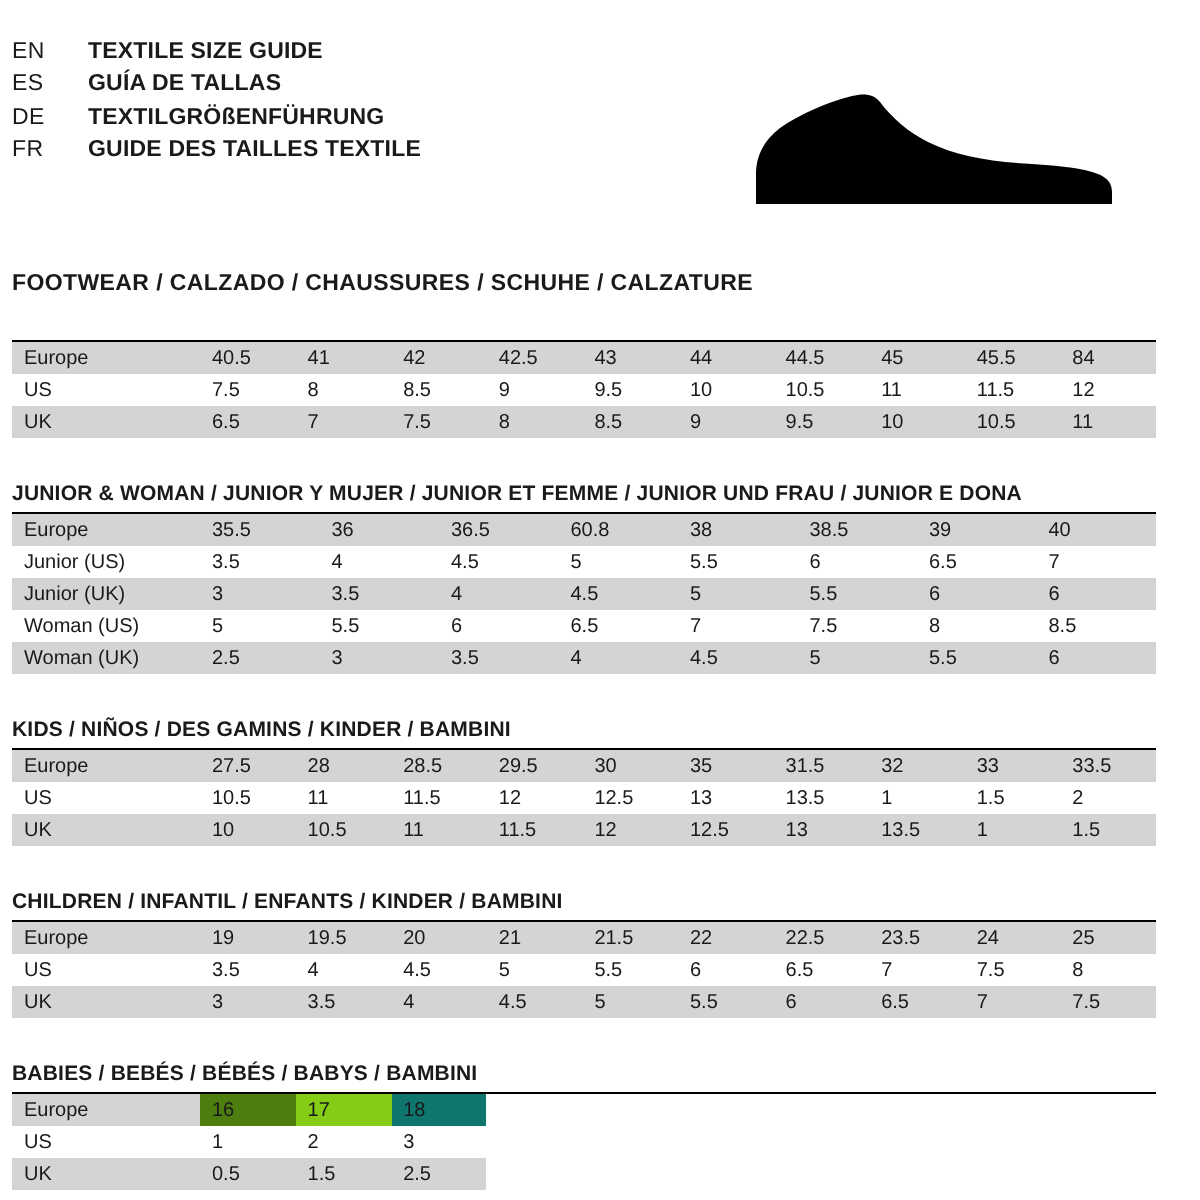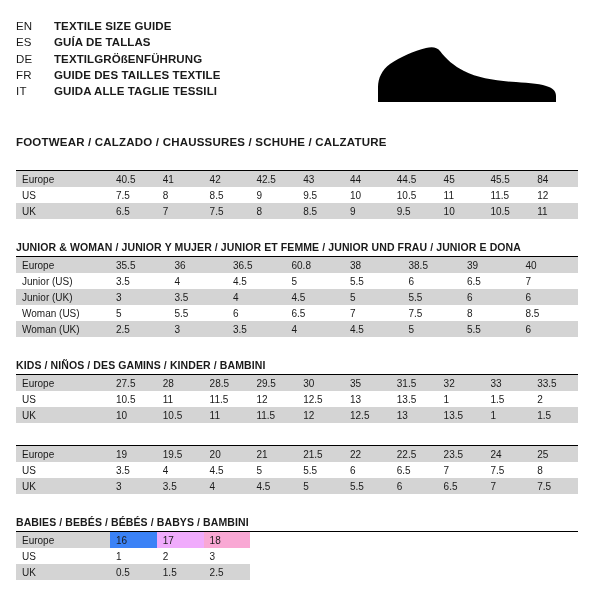--- a/index.html
+++ b/index.html
@@ -12,21 +12,21 @@
     background: #ffffff;
     font-family: "Liberation Sans", sans-serif;
     color: #1a1a1a;
     overflow: hidden;
   }
   .page {
     position: relative;
     width: 600px;
     height: 455px;
     box-sizing: border-box;
-    padding: 18px 22px 0 16px;
+    padding: 18px 22px 0 6px;
   }
 
   
   .header {
     position: relative;
     height: 108px;
   }
   .lang-table {
     border-collapse: collapse;
     font-size: 11.5px;
@@ -118,24 +118,20 @@
           <td class="lang-code">ES</td>
           <td class="lang-title">GUÍA DE TALLAS</td>
         </tr>
         <tr>
           <td class="lang-code">DE</td>
           <td class="lang-title">TEXTILGRÖßENFÜHRUNG</td>
         </tr>
         <tr>
           <td class="lang-code">FR</td>
           <td class="lang-title">GUIDE DES TAILLES TEXTILE</td>
-        </tr>
-        <tr>
-          <td class="lang-code">IT</td>
-          <td class="lang-title">GUIDA ALLE TAGLIE TESSILI</td>
         </tr>
       </tbody>
     </table>
 
     <svg class="shoe-art" viewBox="0 0 190 70" aria-hidden="true">
       <path fill="#000000" d="M8,47 C8,38 12,30 20,24 C30,17 44,11 56,8 C62,6.5 67,7 70,11 C76,19 84,26 94,31 C108,38 126,41 146,42 C160,43 172,44 179,47 C184,49 186,52 186,56 L186,60 L8,60 Z"></path>
       <path fill="#000000" d="M56,10 C64,9 68,12 71,17 L60,22 C55,19 52,15 52,12 Z"></path>
       <rect x="8" y="57" width="178" height="5" fill="#000000"></rect>
     </svg>
   </div>
@@ -295,20 +291,21 @@
           <td>13</td>
           <td>13.5</td>
           <td>1</td>
           <td>1.5</td>
         </tr>
       </tbody>
     </table>
   </div>
 
   <div class="group">
+    <div class="group-title">CHILDREN / INFANTIL / ENFANTS / KINDER / BAMBINI</div>
     <hr class="divider">
     <table class="sizes">
       <tbody>
         <tr class="shaded">
           <td class="rowlabel">Europe</td>
           <td>19</td>
           <td>19.5</td>
           <td>20</td>
           <td>21</td>
           <td>21.5</td>
@@ -348,23 +345,23 @@
     </table>
   </div>
 
   <div class="group babies">
     <div class="group-title">BABIES / BEBÉS / BÉBÉS / BABYS / BAMBINI</div>
     <hr class="divider">
     <table class="sizes">
       <tbody>
         <tr>
           <td class="rowlabel shaded-cell" style="background:#d4d4d4">Europe</td>
-          <td style="background:#3b82f6">16</td>
-          <td style="background:#f0abfc">17</td>
-          <td style="background:#f9a8d4">18</td>
+          <td style="background:#4d7c0f">16</td>
+          <td style="background:#84cc16">17</td>
+          <td style="background:#0f766e">18</td>
           <td></td>
           <td></td>
           <td></td>
           <td></td>
           <td></td>
           <td></td>
           <td></td>
         </tr>
         <tr class="plain">
           <td class="rowlabel">US</td>

